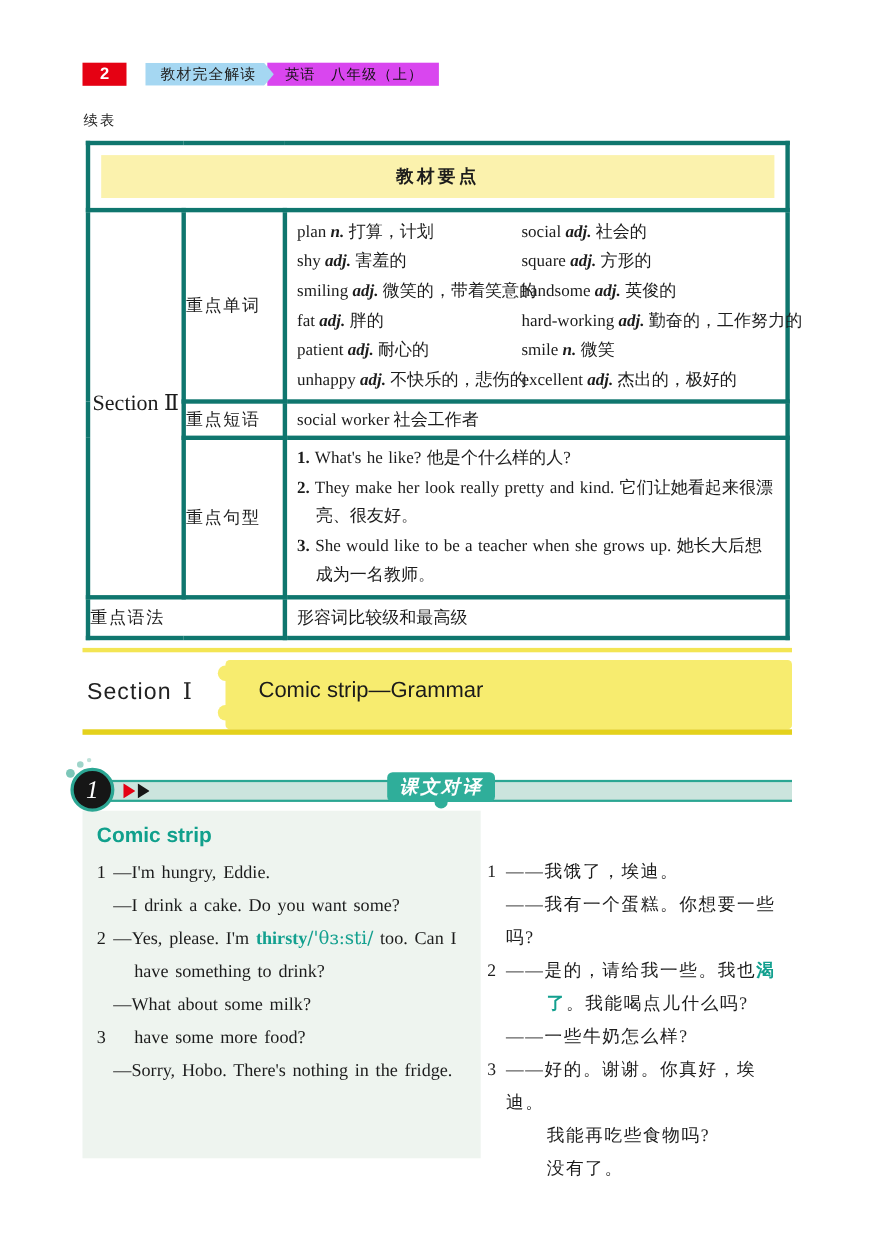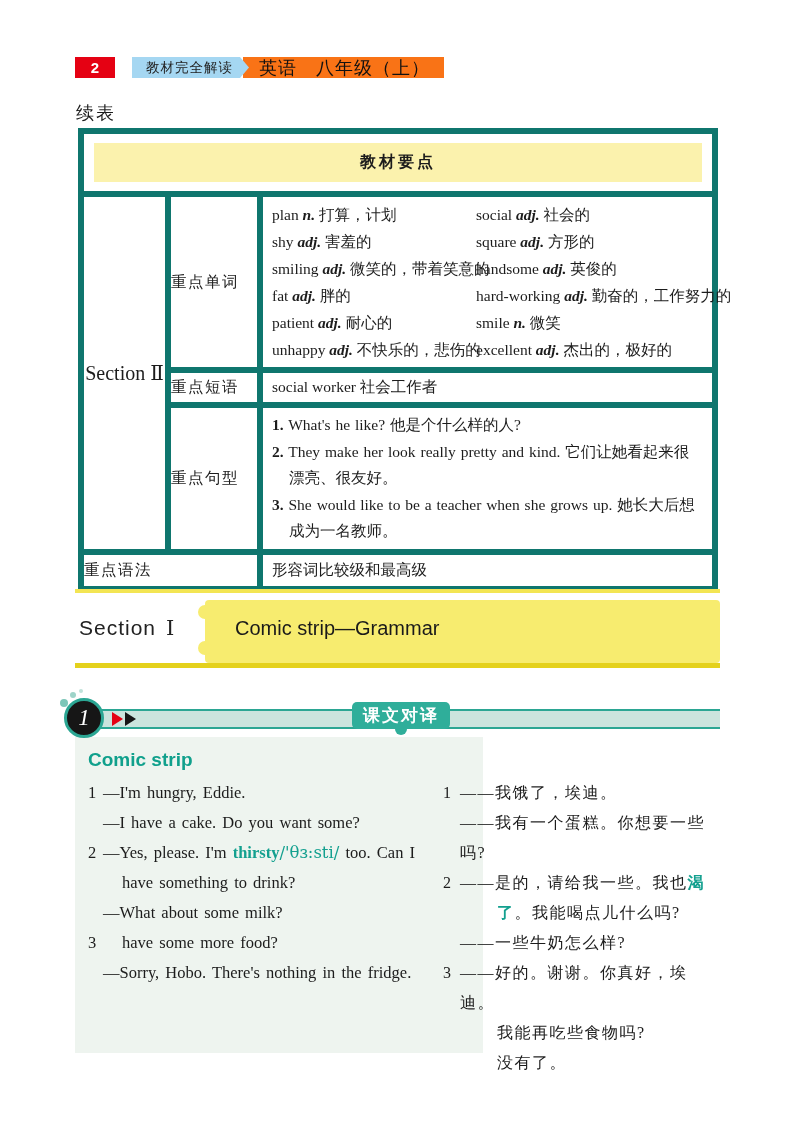--- a/index.html
+++ b/index.html
@@ -16,31 +16,31 @@
     display:flex; align-items:center; justify-content:center;
     font-family:"Liberation Sans","DejaVu Sans",sans-serif;
   }
   .series {
     margin-left:17px; background:#a5d7f2; color:#222; font-size:13.5px; letter-spacing:1px;
     padding:0 16px 0 14px; display:flex; align-items:center; position:relative; z-index:2;
     font-family:"Liberation Sans","DejaVu Sans",sans-serif;
     clip-path:polygon(0 0, calc(100% - 9px) 0, 100% 50%, calc(100% - 9px) 100%, 0 100%);
   }
   .subject {
-    margin-left:-6px; background:#f97316; color:#111; font-size:18px; letter-spacing:1px;
+    margin-left:-6px; background:#d946ef; color:#111; font-size:13px; letter-spacing:1px;
     padding:0 14px 0 16px; display:flex; align-items:center; z-index:1;
     font-family:"Liberation Sans","DejaVu Sans",sans-serif;
   }
 
-  .contlabel { position:absolute; left:76px; top:101px; font-size:18px; letter-spacing:2px; }
+  .contlabel { position:absolute; left:76px; top:101px; font-size:13px; letter-spacing:2px; }
 
   
   .kptable { position:absolute; left:78px; top:128px; width:640px; border-collapse:collapse;
              table-layout:fixed; font-size:15.5px; }
-  .kptable td { border:6px solid #0f766e; vertical-align:middle; }
+  .kptable td { border:4px solid #0f766e; vertical-align:middle; }
   .kptable { border:2px solid #a59a33; }
   .headcell { height:57px; }
   .headbar { margin:9px 10px; height:39px; background:#fbf2ad; display:flex; align-items:center;
              justify-content:center; font-weight:bold; font-size:16px; letter-spacing:3px;
              font-family:"Liberation Sans","DejaVu Sans",sans-serif; }
   .c1 { text-align:center; font-size:20px; }
   .c2 { text-align:left; letter-spacing:1.5px; }
   .c3 { padding:4px 10px 4px 9px; }
   .wordgrid { display:grid; grid-template-columns:204px auto; grid-auto-flow:column;
               grid-template-rows:repeat(6,27px); }
@@ -82,26 +82,26 @@
   .dot.d1 { left:60px; top:699px; width:8px; height:8px; background:#7cc6b8; }
   .dot.d2 { left:70px; top:692px; width:6px; height:6px; background:#9ed4c9; }
   .dot.d3 { left:79px; top:689px; width:4px; height:4px; background:#bfe2da; }
   .tri { position:absolute; top:712px; width:11px; height:14px; z-index:3;
          clip-path:polygon(0 0,100% 50%,0 100%); }
   .tri.red { left:112px; background:#e50113; }
   .tri.black { left:125px; background:#161616; }
   .lessonbadge { position:absolute; left:352px; top:702px; width:98px; height:27px; z-index:4;
                  background:#2fae9a; border-radius:5px; display:flex; align-items:center; justify-content:center;
                  color:#fff; font-weight:bold; font-size:17px; letter-spacing:2px;
-                 font-family:"Liberation Sans","DejaVu Sans",sans-serif; }
+                 font-family:"Liberation Sans","DejaVu Sans",sans-serif;font-style:italic; }
   .badgetab { position:absolute; left:50%; bottom:-6px; width:12px; height:7px; margin-left:-6px;
               background:#2fae9a; border-radius:0 0 7px 7px; }
 
   
-  .panel { position:absolute; left:75px; top:737px; width:408px; height:316px; background:#eef4ef; }
+  .panel { position:absolute; left:75px; top:737px; width:362px; height:316px; background:#eef4ef; }
   .ptitle { position:absolute; left:13px; top:12px; font-size:19px; font-weight:bold; color:#10a08c;
             font-family:"Liberation Sans","DejaVu Sans",sans-serif; }
   .edialog { position:absolute; left:0; right:4px; top:41px; font-size:16.5px; word-spacing:2px; }
   .eln { position:relative; padding-left:28px; line-height:30px; }
   .eln.cont { padding-left:47px; }
   .eln .num { position:absolute; left:13px; top:0; }
   .hl { color:#13a08f; font-weight:bold; }
   .phon { color:#13a08f; font-weight:normal; font-family:"DejaVu Serif","DejaVu Sans",serif; }
 
   .zhcol { position:absolute; left:440px; top:737px; width:282px; }
@@ -194,21 +194,21 @@
   <div class="tri black"></div>
   <div class="lessonbadge">
       <span>课文对译</span>
       <div class="badgetab"></div>
     </div>
 
   <div class="panel">
     <div class="ptitle">Comic strip</div>
     <div class="edialog">
       <div class="eln"><span class="num">1</span><span>—I'm hungry, Eddie.</span></div>
-      <div class="eln"><span>—I have a cake. Do you want some?</span></div>
+      <div class="eln"><span>—I drink a cake. Do you want some?</span></div>
       <div class="eln"><span class="num">2</span><span>—Yes, please. I'm </span><span class="hl">thirsty</span><span class="phon">/'θɜ:sti/</span><span> too. Can I</span></div>
       <div class="eln cont"><span>have something to drink?</span></div>
       <div class="eln"><span>—What about some milk?</span></div>
       <div class="eln"><span class="num">3</span></div>
       <div class="eln cont"><span>have some more food?</span></div>
       <div class="eln"><span>—Sorry, Hobo. There's nothing in the fridge.</span></div>
     </div>
   </div>
 
   <div class="zhcol">

